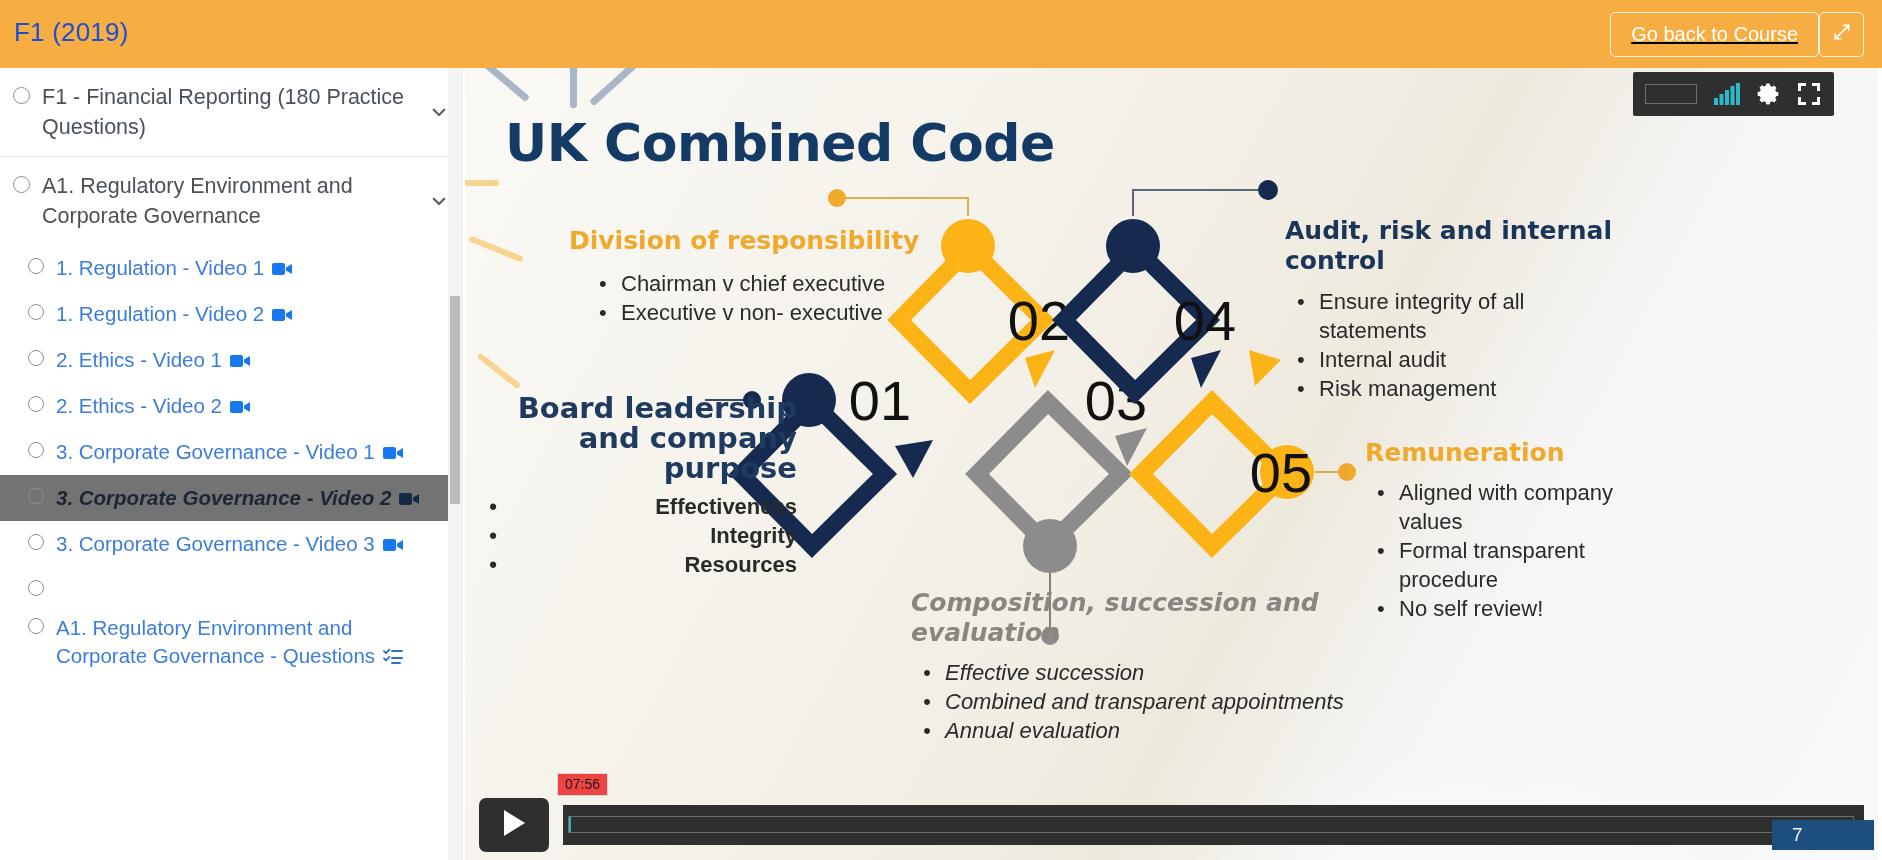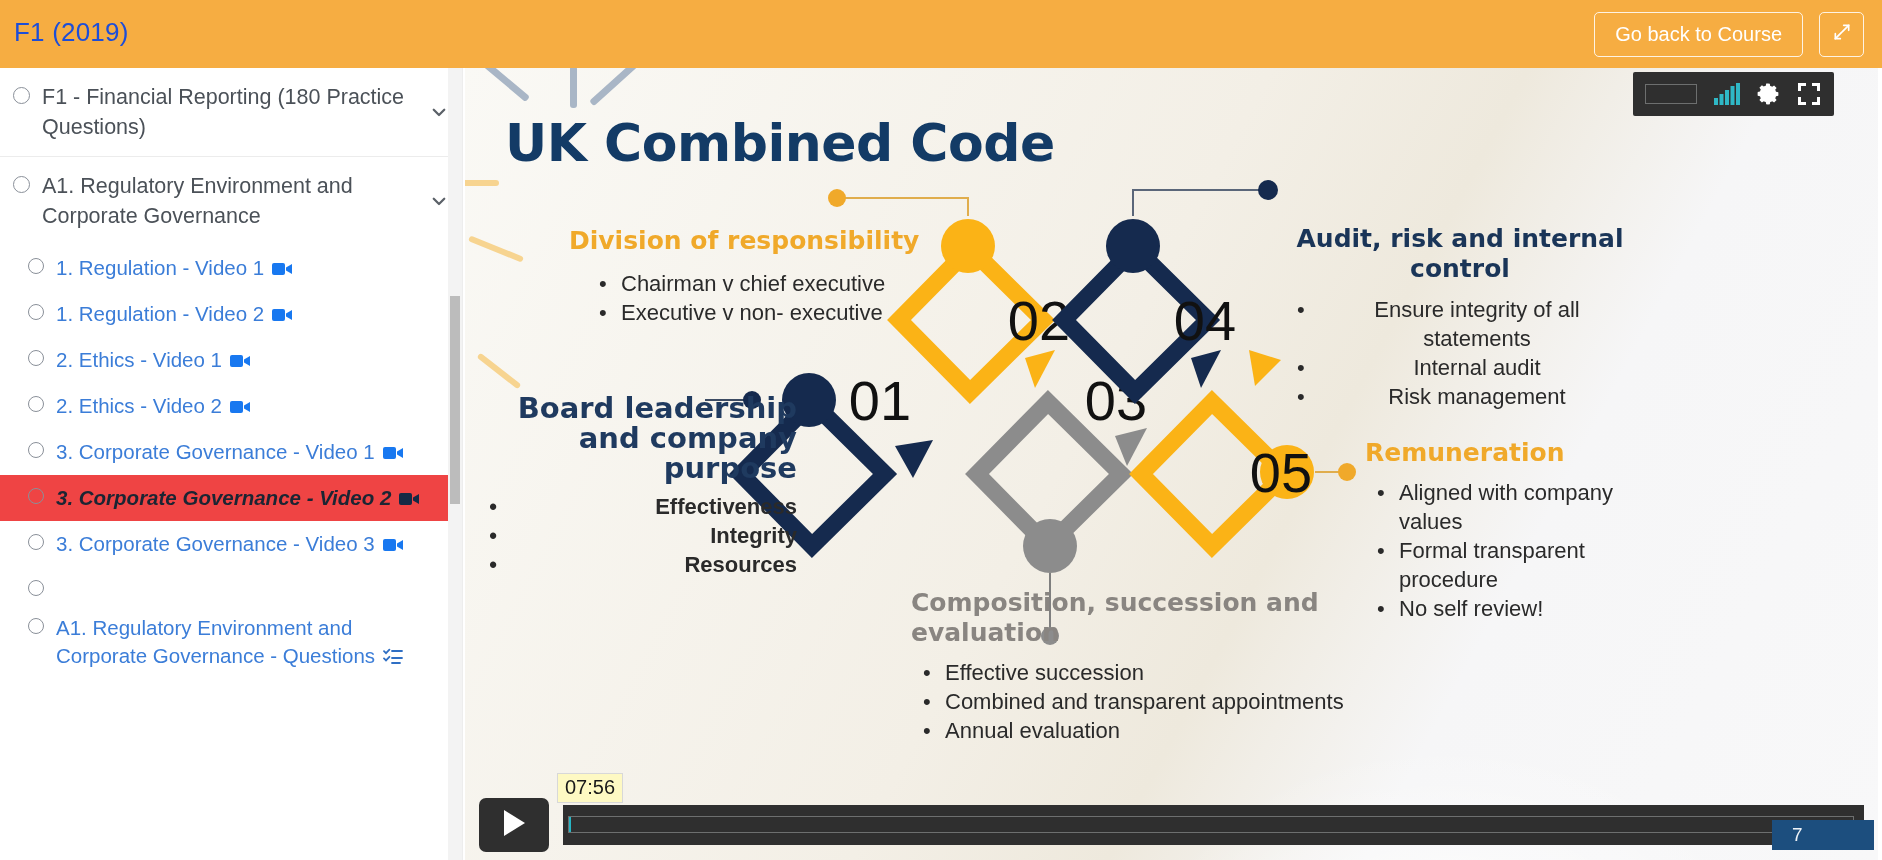--- a/index.html
+++ b/index.html
@@ -20,21 +20,21 @@
     padding: 0 12px 0 14px;
     position: relative;
   }
   #course-title {
     color: #1d4ed8;
     font-size: 26px;
     font-weight: 400;
     letter-spacing: 0.2px;
     padding-bottom: 4px;
   }
-  #header-actions { display: flex; align-items: flex-start; gap: 16px; padding-right: 6px; }
+  #header-actions { display: flex; align-items: flex-start; gap: 0; padding-right: 6px; text-decoration: underline; }
   .hdr-btn {
     border: 1px solid rgba(255,255,255,0.85);
     border-radius: 5px;
     color: #ffffff;
     background: transparent;
     font-size: 20px;
     font-family: "Liberation Sans", sans-serif;
     height: 45px;
     display: flex; align-items: center; justify-content: center;
     cursor: pointer;
@@ -94,21 +94,21 @@
   .sb-item {
     display: flex; align-items: flex-start;
     padding: 9px 14px 9px 28px;
     position: relative;
   }
   .sb-item-label {
     font-size: 20.5px;
     line-height: 28px;
     color: #3b7dd8;
   }
-  .sb-item.active { background: #ef4444; }
+  .sb-item.active { background: #737373; }
   .sb-item.active .sb-item-label {
     color: #1b2533;
     font-weight: 700;
     font-style: italic;
   }
   .inline-icon { display: inline-block; vertical-align: -2px; margin-left: 8px; }
   .inline-icon svg { display: block; }
   .vid-ico { color: #1878f0; }
   .sb-item.active .vid-ico { color: #152a45; }
   .doc-ico { color: #3b7dd8; }
@@ -176,33 +176,33 @@
     left: -22px;
     color: #2a2a2a;
   }
   .blk.ralign { text-align: right; }
   .blk.ralign li::before { left: auto; right: 100%; margin-right: 10px; }
 
   #blk-division { left: 104px; top: 158px; }
   #blk-division .blk-h { font-size: 25px; color: #f0a92a; }
   #blk-division ul { margin: 14px 0 0 52px; }
 
-  #blk-audit { left: 820px; top: 156px; width: 350px; text-align: center; }
+  #blk-audit { left: 820px; top: 148px; width: 350px; }
   #blk-audit .blk-h { font-size: 25px; color: #1a3558; line-height: 30px; }
   #blk-audit ul { margin: 11px 0 0 34px; }
 
   #blk-board { left: 42px; top: 325px; width: 290px; }
   #blk-board .blk-h { font-size: 29px; color: #1f3a5f; line-height: 30px; text-align: right; }
   #blk-board ul { margin: 9px 0 0 0; font-weight: bold; }
 
   #blk-remun { left: 900px; top: 370px; width: 250px; }
   #blk-remun .blk-h { font-size: 25px; color: #f0a92a; }
   #blk-remun ul { margin: 11px 0 0 34px; }
 
-  #blk-comp { left: 446px; top: 520px; width: 440px; }
+  #blk-comp { left: 446px; top: 520px; width: 440px; font-style: italic; }
   #blk-comp .blk-h { font-size: 25px; color: #898581; line-height: 30px; }
   #blk-comp ul { margin: 10px 0 0 34px; }
 
   
   #diagram { position: absolute; left: 0; top: 0; width: 1413px; height: 792px; }
   .dnum {
     font-family: "Liberation Sans", sans-serif;
     font-size: 56px;
     fill: #111111;
     text-anchor: middle;
@@ -235,23 +235,23 @@
   #progress-track {
     position: absolute;
     left: 5px; right: 10px; top: 11px;
     height: 17px;
     border: 1px solid #6d6f6f;
   }
   #progress-played { position:absolute; left:0; top:0; bottom:0; width: 2px; background:#27b5c4; }
   #time-tooltip {
     position: absolute;
     left: -6px; top: -32px;
-    background: #fef9c3;
+    background: #ef4444;
     color: #1a1a1a;
-    font-size: 20px;
+    font-size: 14px;
     padding: 2px 7px 3px;
     border: 1px solid #d8d8d8;
     white-space: nowrap;
   }
   #player-right {
     position: absolute;
     right: 44px; top: 4px;
     height: 44px;
     background: #2f2f2f;
     display: flex; align-items: center; gap: 17px;

